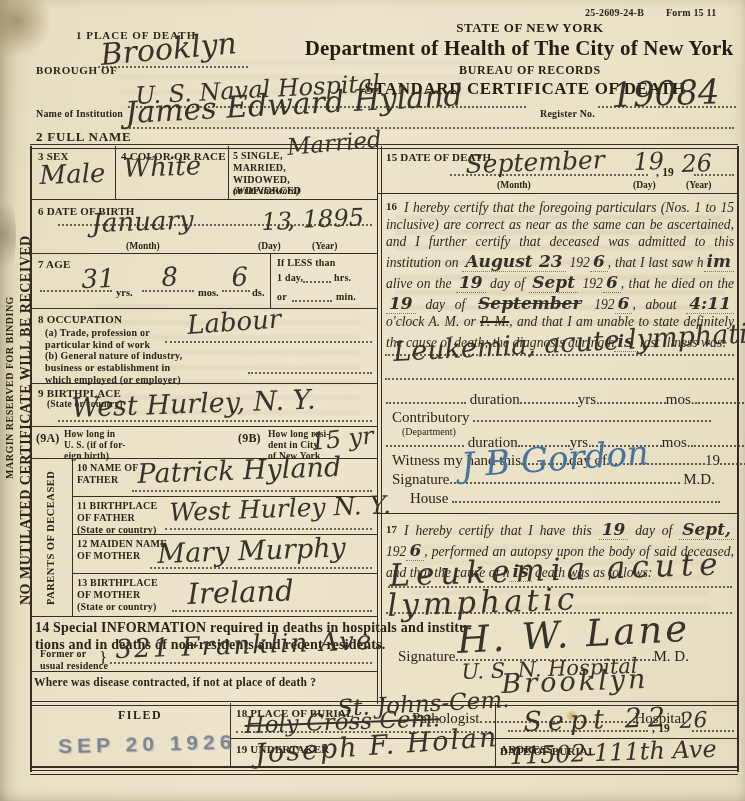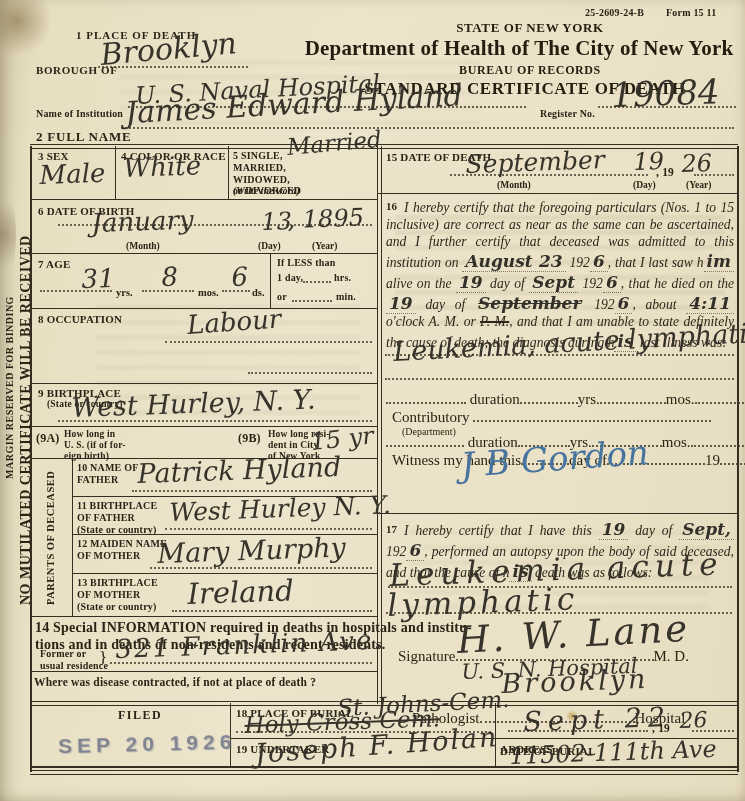--- a/index.html
+++ b/index.html
@@ -130,22 +130,27 @@
   <div class="cap" style="left:252px;top:287px;font-size:10.5px;">ds.</div>
   <div class="lbl sm" style="left:277px;top:257px;">If LESS than</div>
   <div class="lbl sm" style="left:277px;top:272px;">1 day,</div>
   <div class="hl" style="left:303px;top:281px;width:28px;"></div>
   <div class="lbl sm" style="left:334px;top:272px;">hrs.</div>
   <div class="lbl sm" style="left:277px;top:291px;">or</div>
   <div class="hl" style="left:292px;top:300px;width:40px;"></div>
   <div class="lbl sm" style="left:336px;top:291px;">min.</div>
 
   <div class="lbl" style="left:38px;top:313px;">8 OCCUPATION</div>
+  <div class="lbl sm" style="left:45px;top:327px;">(a) Trade, profession or
+particular kind of work</div>
   <div class="hand" style="left:188px;top:312px;font-size:26px;transform:rotate(-4deg);">Labour</div>
   <div class="hl" style="left:165px;top:341px;width:207px;"></div>
+  <div class="lbl sm" style="left:45px;top:350px;">(b) General nature of industry,
+business or establishment in
+which employed (or employer)</div>
   <div class="hl" style="left:248px;top:372px;width:124px;"></div>
 
   <div class="lbl" style="left:38px;top:387px;">9 BIRTHPLACE</div>
   <div class="lbl xs" style="left:47px;top:399px;font-weight:bold;">(State or country)</div>
   <div class="hand" style="left:72px;top:394px;font-size:27px;">West Hurley, N. Y.</div>
   <div class="hl" style="left:58px;top:420px;width:314px;"></div>
 
   <div class="lbl" style="left:36px;top:431px;font-size:12px;">(9A)</div>
   <div class="lbl xs" style="left:64px;top:429px;font-weight:bold;">How long in
 U. S. (if of for-
@@ -207,21 +212,27 @@
   <div class="row" style="left:392px;top:409px;">
     <span>Contributory</span> <span class="dt" style="width:238px;"></span>
   </div>
   <div class="cap" style="left:402px;top:426px;font-weight:normal;font-size:10px;">(Department)</div>
   <div class="row" style="left:386px;top:434px;">
     <span class="dt" style="width:78px;"></span> <span>duration</span><span class="dt" style="width:52px;"></span><span>yrs.</span><span class="dt" style="width:70px;"></span><span>mos.</span><span class="dt" style="width:56px;"></span>
   </div>
   <div class="row" style="left:392px;top:452px;">
     <span>Witness my hand this</span><span class="dt" style="width:48px;"></span><span>day of</span><span class="dt" style="width:98px;"></span><span>19</span><span class="dt" style="width:26px;"></span>
   </div>
+  <div class="row" style="left:392px;top:471px;">
+    <span>Signature</span><span class="dt" style="width:230px;"></span> <span>M.D.</span>
+  </div>
   <div class="hand blue" style="left:462px;top:448px;font-size:34px;transform:rotate(-4deg);">J B Gordon</div>
+  <div class="row" style="left:410px;top:490px;">
+    <span>House</span> <span class="dt" style="width:268px;"></span>
+  </div>
 
   <div class="para" style="left:386px;top:519px;width:348px;"><span class="seg-num">17</span><span class="seg-p">I hereby certify that I have this </span><span class="seg-h">19</span><span class="seg-p"> day of </span><span class="seg-h">Sept,</span><span class="seg-p"> 192</span><span class="seg-h">6</span><span class="seg-p">, performed an autopsy upon the body of said deceased, and that the cause of h</span><span class="seg-h">is</span><span class="seg-p"> death was as follows:</span></div>
   <div class="hl" style="left:388px;top:586px;width:344px;"></div>
   <div class="hl" style="left:386px;top:612px;width:346px;"></div>
   <div class="hand" style="left:390px;top:560px;font-size:31px;transform:rotate(-2deg);letter-spacing:6px;">Leukemia acute</div>
   <div class="hand" style="left:388px;top:590px;font-size:31px;transform:rotate(-2deg);letter-spacing:4px;">lymphatic</div>
 
   <div class="row" style="left:398px;top:648px;">
     <span>Signature</span><span class="dt" style="width:198px;"></span><span>M. D.</span>
   </div>

